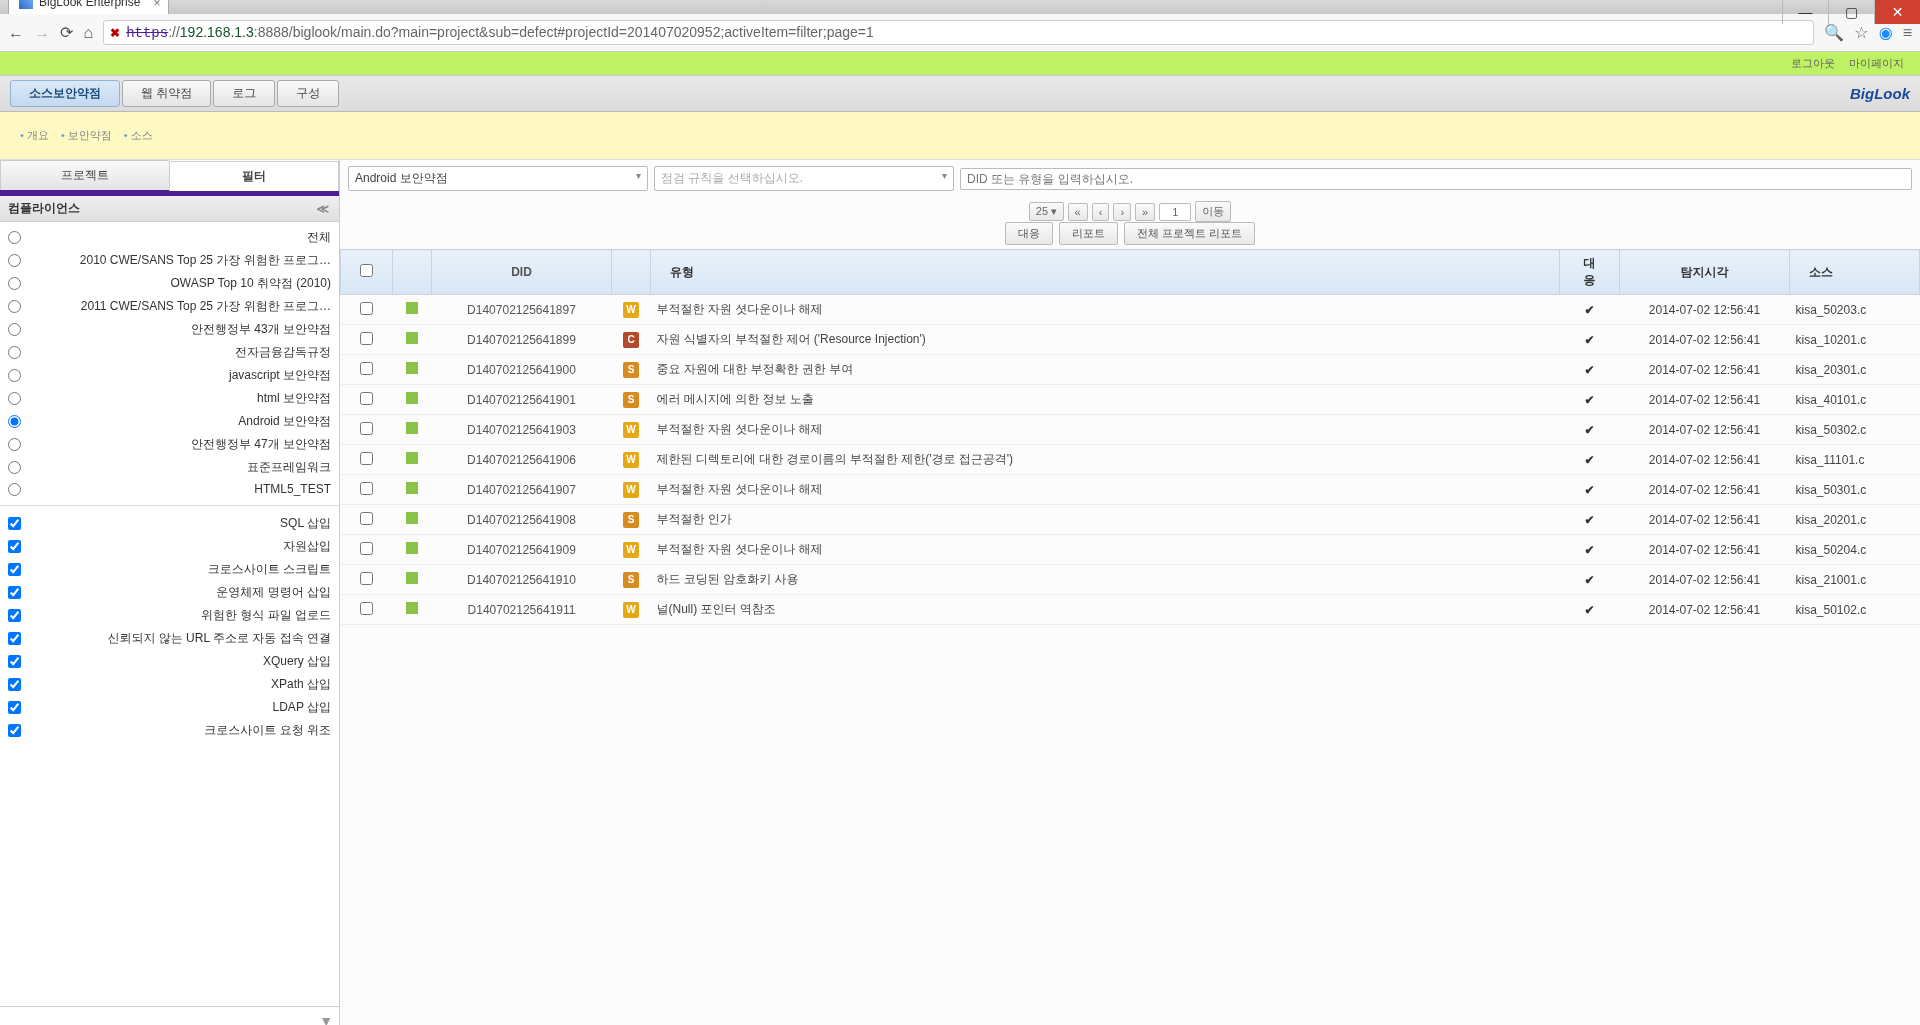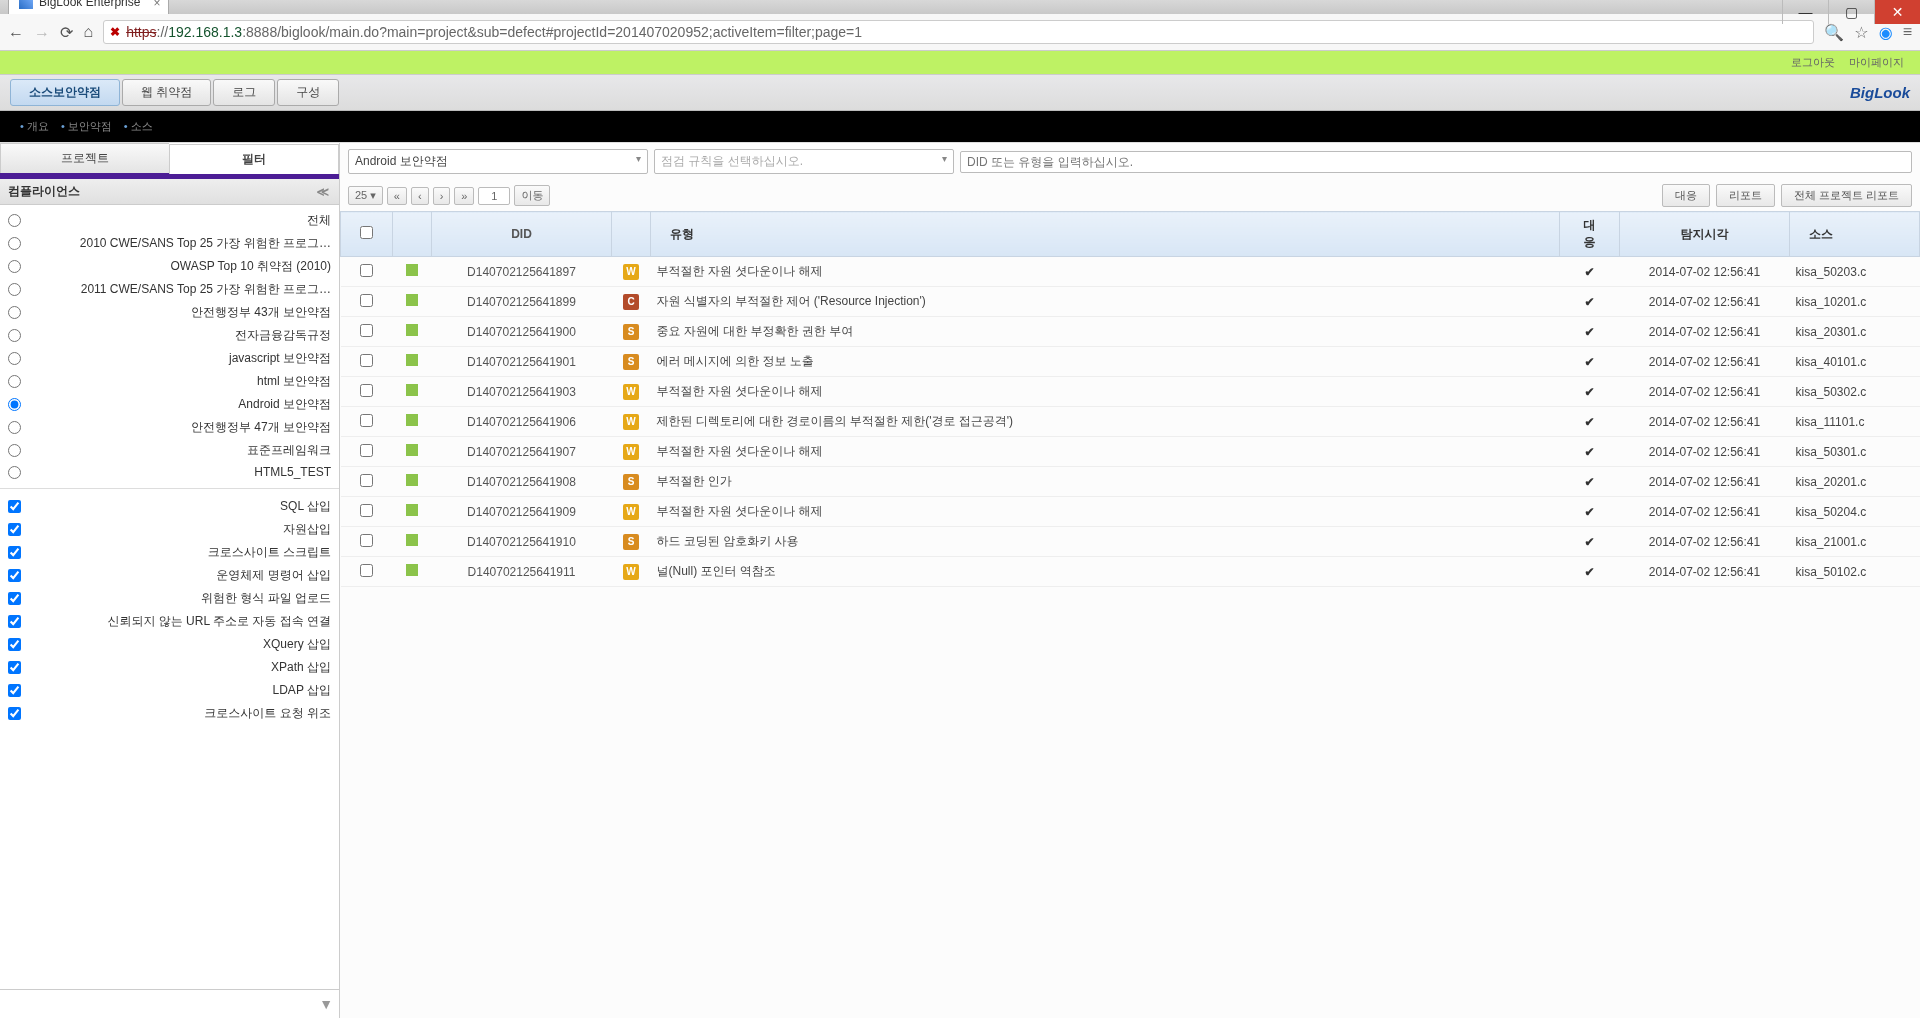--- a/index.html
+++ b/index.html
@@ -10,33 +10,33 @@
 .tab .favicon { width: 14px; height: 14px; background: linear-gradient(45deg,#2a6ec6,#7eb3ff); display: inline-block; }
 .tab .close-x { position: absolute; right: 8px; top: 6px; font-size: 12px; color: #777; cursor: pointer; }
 .window-controls { position: absolute; right: 0; top: 0; display: flex; }
 .window-controls div { width: 46px; height: 24px; display: flex; align-items: center; justify-content: center; font-size: 14px; border-left: 1px solid #bbb; }
 .window-controls .close { background: #d04030; color: #fff; }
 .nav-bar { display: flex; align-items: center; padding: 6px 8px; gap: 10px; background: #f7f7f7; }
 .nav-bar .icon-btn { font-size: 16px; color: #555; cursor: pointer; }
 .addr-wrap { flex: 1; display: flex; align-items: center; border: 1px solid #ccc; border-radius: 3px; background: #fff; padding: 3px 6px; gap: 6px; }
 .addr-wrap .warn { color: #b00; font-weight: bold; }
 .addr-wrap .url-text { color: #666; font-size: 14px; white-space: nowrap; overflow: hidden; }
-.addr-wrap .https-struck { color: #7f1d1d; text-decoration: line-through; }
+.addr-wrap .https-struck { color: #4c1d95; text-decoration: line-through; font-family: Liberation Mono, monospace; }
 .addr-wrap .host { color: #14532d; }
 .right-icons { display: flex; gap: 10px; align-items: center; }
 .right-icons span { font-size: 16px; color: #666; cursor: pointer; }
 .right-icons .globe { color: #1a8cff; }
 .app-top-links { display: flex; justify-content: flex-end; gap: 14px; padding: 4px 16px; font-size: 11px; color: #666; background: #bef264; }
 .app-top-links span { cursor: pointer; }
 .app-header { display: flex; align-items: center; justify-content: space-between; background: linear-gradient(#e8e8ea,#dcdcdc); border-top: 1px solid #ccc; border-bottom: 1px solid #bbb; padding: 4px 10px; }
 .main-tabs { display: flex; gap: 2px; }
 .main-tab { border: 1px solid #aaa; background: linear-gradient(#f9f9f9,#e4e4e4); padding: 4px 18px; border-radius: 3px; font-size: 12px; color: #444; cursor: pointer; }
 .main-tab.active { background: linear-gradient(#dbe9f8,#c3d9f0); color: #1a4b7a; font-weight: bold; border-color: #8fb4d6; }
 .brand { color: #1a4b9a; font-weight: bold; font-style: italic; font-size: 15px; }
-.breadcrumb { display: flex; gap: 12px; padding: 8px 20px; font-size: 11px; color: #888; background: #000000; border-bottom: 1px solid #ddd; }
+.breadcrumb { display: flex; gap: 12px; padding: 16px 20px; font-size: 11px; color: #888; background: #fef9c3; border-bottom: 1px solid #ddd; }
 .breadcrumb span { cursor: pointer; }
 .breadcrumb span::before { content: "• "; color: #6aa0d6; }
 .content { display: flex; height: calc(100vh - 150px); }
 .sidebar { width: 340px; border-right: 1px solid #ccc; display: flex; flex-direction: column; background: #fff; }
 .side-tabs { display: flex; border-bottom: 6px solid #4c1d95; }
 .side-tab { flex: 1; text-align: center; padding: 6px 0; background: linear-gradient(#f9f9f9,#e4e4e4); border: 1px solid #ccc; border-bottom: none; font-size: 12px; color: #444; cursor: pointer; }
 .side-tab:first-child { border-right: none; }
 .side-tab.active { background: #fff; font-weight: bold; position: relative; top: 1px; }
 .side-section-header { display: flex; justify-content: space-between; align-items: center; background: linear-gradient(#eee,#e0e0e0); border-bottom: 1px solid #ccc; padding: 4px 8px; font-weight: bold; font-size: 12px; }
 .side-section-header .arrows { color: #888; letter-spacing: 2px; }
@@ -45,21 +45,21 @@
 .radio-list label, .check-list label { display: flex; align-items: center; gap: 6px; padding: 3px 2px; font-size: 12px; color: #333; white-space: nowrap; overflow: hidden; text-overflow: ellipsis; cursor: pointer; justify-content: space-between; }
 .radio-list input, .check-list input { cursor: pointer; }
 .side-divider { border-top: 1px solid #ddd; margin: 2px 0; }
 .filter-footer { border-top: 1px solid #ccc; padding: 6px; text-align: right; color: #999; font-size: 14px; }
 .main-pane { flex: 1; display: flex; flex-direction: column; background: #fcfcfc; overflow: hidden; }
 .toolbar-row { display: flex; gap: 6px; padding: 6px 8px; align-items: center; }
 .combo { border: 1px solid #bbb; background: #fff; padding: 3px 24px 3px 6px; font-size: 12px; color: #444; position: relative; min-width: 300px; border-radius: 2px; }
 .combo::after { content: "▾"; position: absolute; right: 6px; top: 3px; color: #888; font-size: 10px; }
 .combo.placeholder { color: #aaa; }
 .search-input { flex: 1; border: 1px solid #bbb; padding: 3px 6px; font-size: 12px; color: #aaa; border-radius: 2px; }
-.pager-row { display: flex; align-items: center; justify-content: space-between; padding: 4px 8px; }
+.pager-row { display: flex; align-items: center; justify-content: space-between; padding: 4px 8px; flex-direction: column; }
 .pager-left { display: flex; align-items: center; gap: 4px; }
 .pager-left .pgbtn, .pager-left .pgnum, .pager-left .pgsize, .pager-left .go-btn { border: 1px solid #bbb; background: linear-gradient(#fafafa,#e8e8e8); padding: 2px 6px; font-size: 11px; color: #666; border-radius: 2px; cursor: pointer; }
 .pager-left .pgnum { width: 32px; text-align: center; background: #fff; }
 .pager-right { display: flex; gap: 6px; }
 .pager-right button { border: 1px solid #bbb; background: linear-gradient(#fafafa,#e8e8e8); padding: 3px 12px; font-size: 11px; color: #555; border-radius: 2px; cursor: pointer; }
 .grid { flex: 1; overflow: auto; }
 table { width: 100%; border-collapse: collapse; font-size: 12px; }
 thead th { background: linear-gradient(#e9f1fa,#d8e6f5); border: 1px solid #c8d4e2; padding: 5px 19px; font-weight: bold; color: #333; text-align: center; }
 tbody td { border-bottom: 1px solid #eee; padding: 6px 6px; color: #444; vertical-align: middle; }
 .col-check { width: 30px; text-align: center; }

